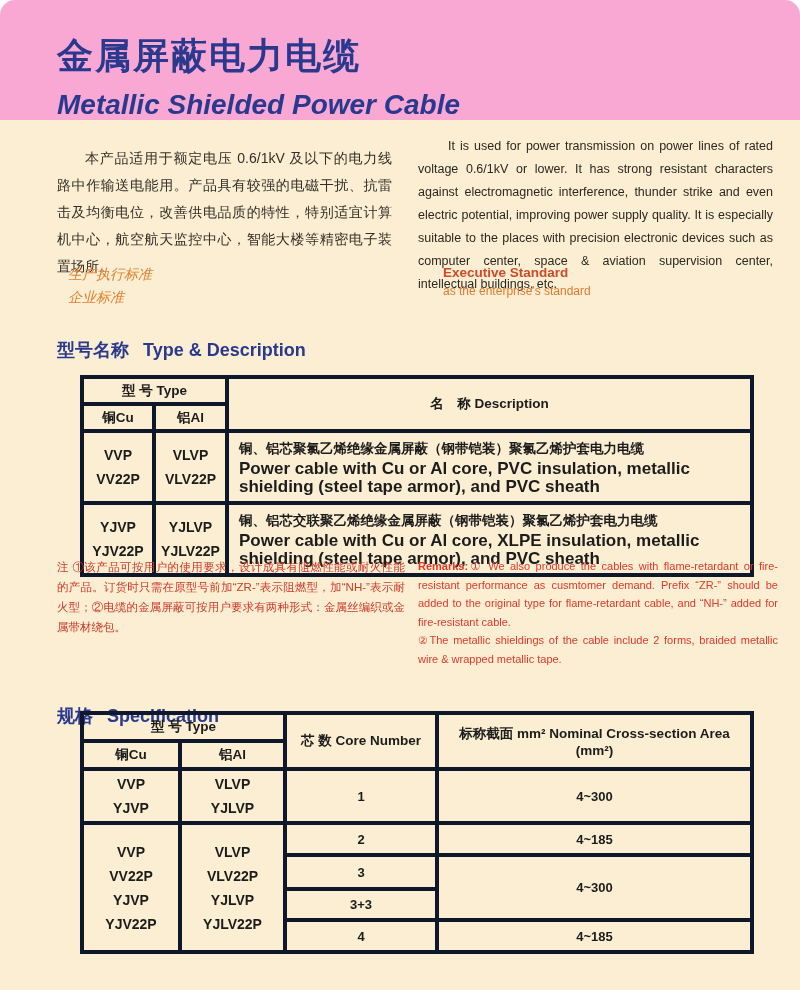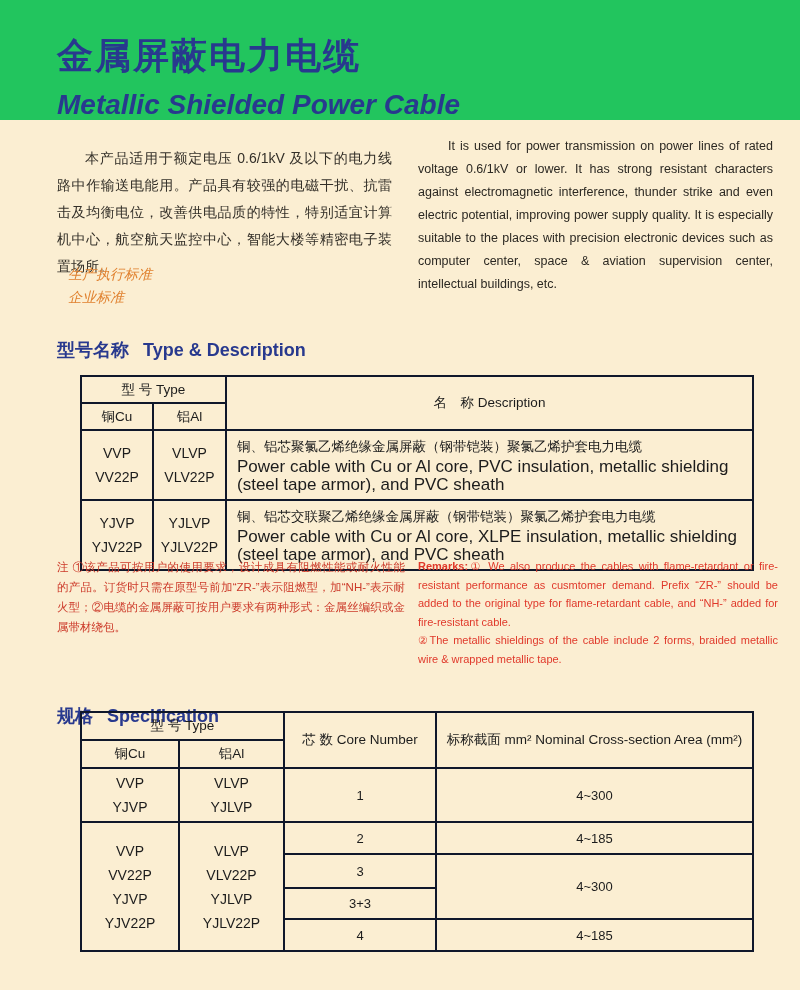--- a/index.html
+++ b/index.html
@@ -1,18 +1,18 @@
 <!DOCTYPE html>
 <html><head>
 <meta charset="utf-8">
 <style>
   * { margin:0; padding:0; box-sizing:border-box; }
   html,body { width:800px; height:990px; background:#ffffff; overflow:hidden;
               font-family:"Liberation Sans", sans-serif; }
-  .page { position:relative; width:800px; height:990px; background:#22c55e; }
+  .page { position:relative; width:800px; height:990px; background:#f9a8d4;border-radius:15px; }
 
   
   .masthead { position:absolute; left:57px; top:32px; }
   .title-zh { font-size:36px; font-weight:bold; color:#28398E; letter-spacing:2px; }
   .title-en { font-size:28px; font-weight:bold; font-style:italic; color:#28398E; margin-top:8px; }
 
   
   .cream { position:absolute; left:0; top:120px; width:800px; height:870px; background:#FBEED2; }
 
   .intro-zh { position:absolute; left:57px; top:25px; width:335px;
@@ -24,21 +24,21 @@
   .std-en { position:absolute; left:443px; top:145px; }
   .std-en-title { font-size:13.5px; font-weight:bold; color:#CE4A28; }
   .std-en-sub   { font-size:12px; color:#E07A33; margin-top:4px; }
 
   .sec-heading { position:absolute; left:57px; font-size:18px; font-weight:bold; color:#28398E; }
   .sec-heading .en { margin-left:14px; }
   .sec1 { top:218px; }
   .sec2 { top:556px;margin-top:28px; }
 
   table { border-collapse:collapse; table-layout:fixed; background:transparent; }
-  td { border:2px solid #0f172a; color:#1c1c1c; text-align:center; vertical-align:middle; }
+  td { border:4px solid #0f172a; color:#1c1c1c; text-align:center; vertical-align:middle;font-weight:bold; }
   .t1, .t2 { position:absolute; left:80px; width:674px;
              border-top:2px solid #4c4b43; border-bottom:2px solid #4c4b43; }
   .t1 { top:255px; }
   .t2 { top:591px; }
   .hdr { font-size:13.5px; }
   .code { font-size:14px; line-height:24px; }
   .desc-cell { text-align:left; padding:5px 10px; }
   .desc-zh { font-size:13.5px; line-height:22px; }
   .desc-en { font-size:17px; line-height:18px; }
   .t1 td { height:27px; }
@@ -69,20 +69,24 @@
 
   <div class="cream">
 
     <p class="intro-zh">本产品适用于额定电压 0.6/1kV 及以下的电力线路中作输送电能用。产品具有较强的电磁干扰、抗雷击及均衡电位，改善供电品质的特性，特别适宜计算机中心，航空航天监控中心，智能大楼等精密电子装置场所。</p>
     <p class="intro-en">It is used for power transmission on power lines of rated voltage 0.6/1kV or lower. It has strong resistant characters against electromagnetic interference, thunder strike and even electric potential, improving power supply quality. It is especially suitable to the places with precision electronic devices such as computer center, space &amp; aviation supervision center, intellectual buildings, etc.</p>
 
     <div class="std-zh">
       <div>生产执行标准</div>
       <div>企业标准</div>
     </div>
+    <div class="std-en">
+      <div class="std-en-title">Executive Standard</div>
+      <div class="std-en-sub">as the enterprise's standard</div>
+    </div>
 
     <h3 class="sec-heading sec1">
       <span>型号名称</span><span class="en">Type &amp; Description</span>
     </h3>
 
     <table class="t1">
       <colgroup>
           <col style="width:72px">
           <col style="width:73px">
           <col>

